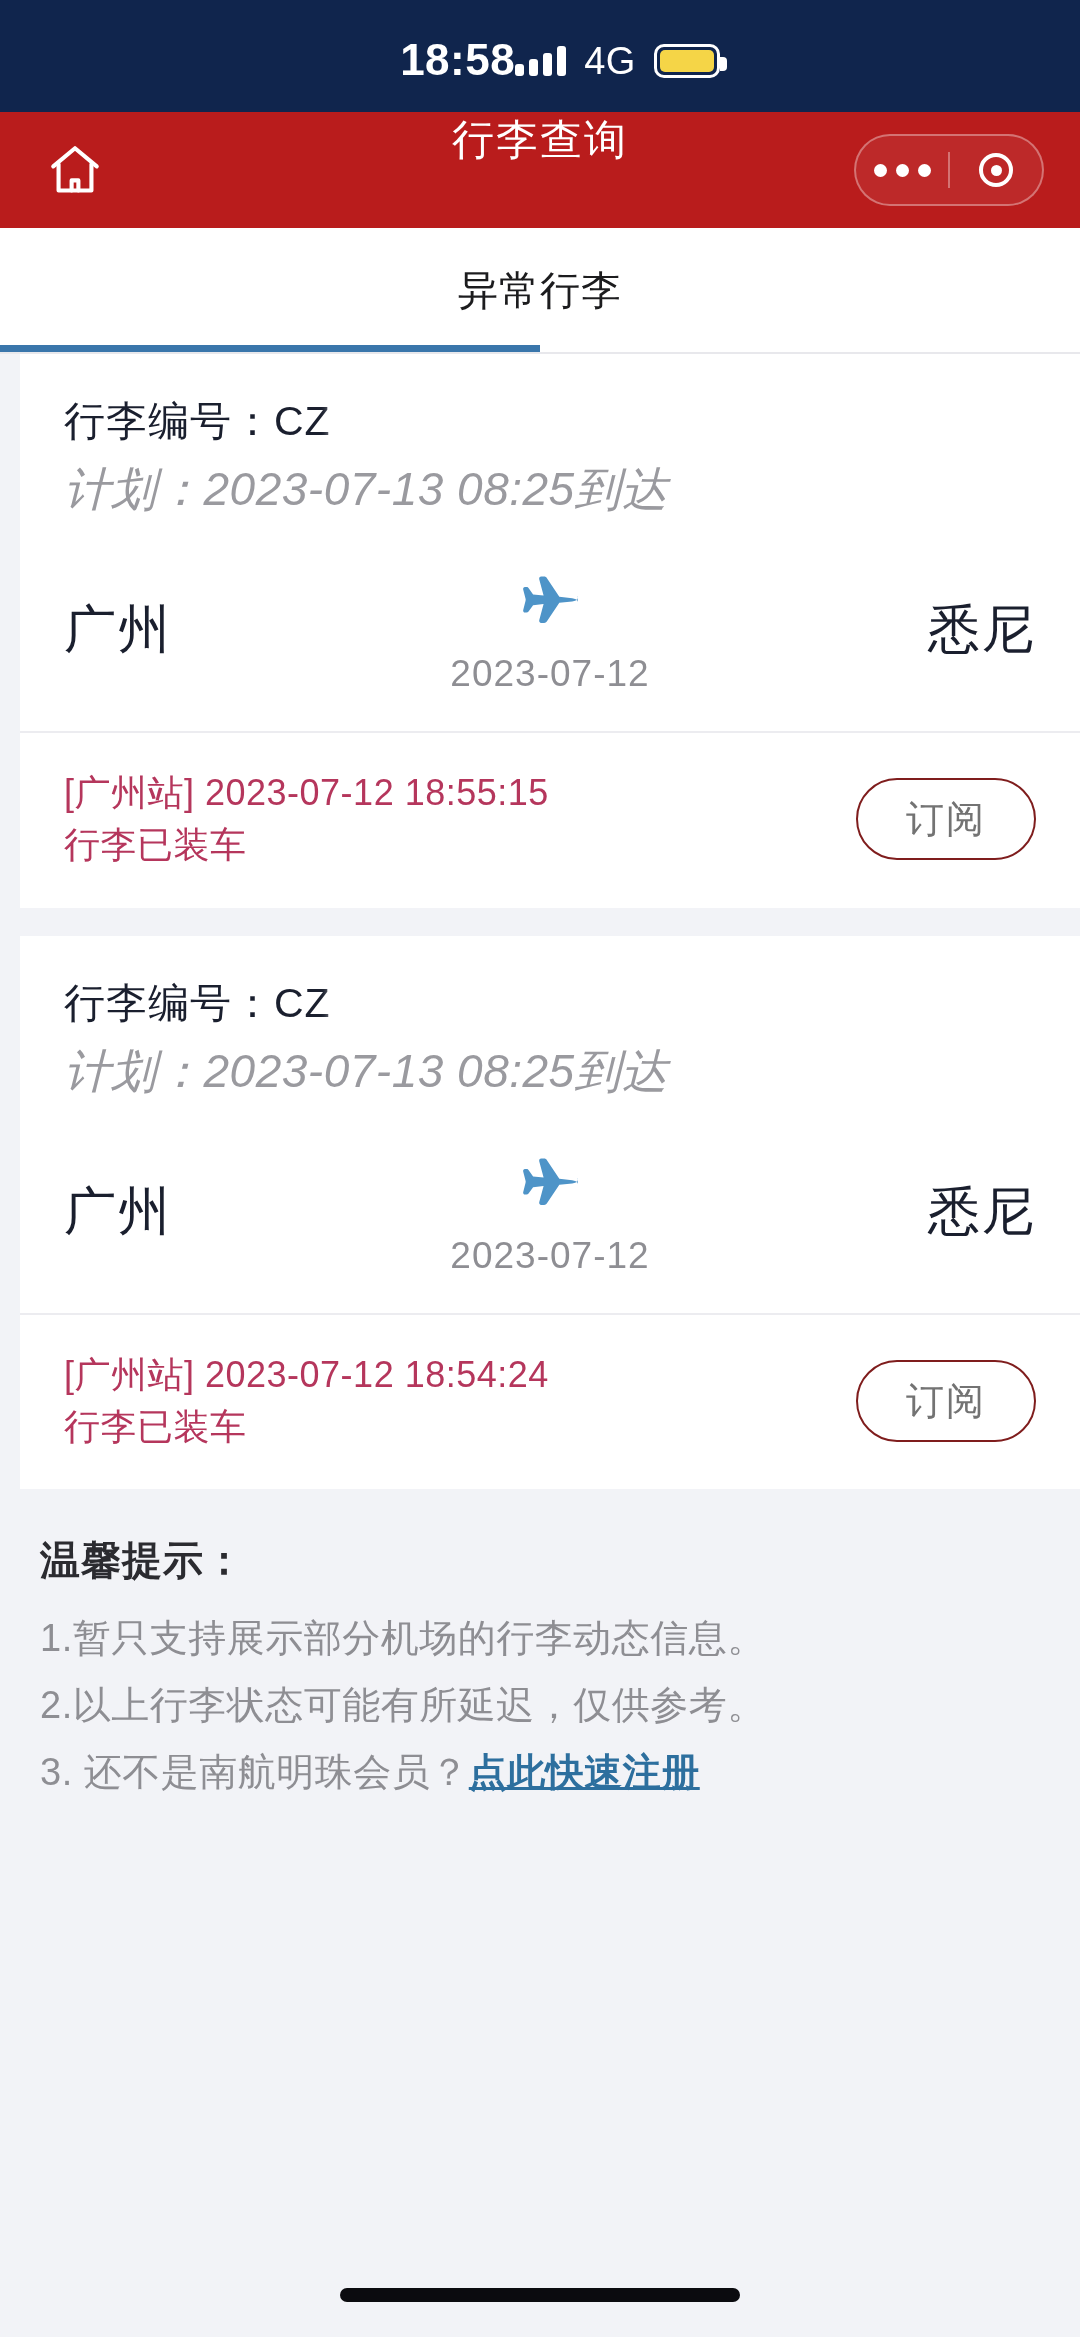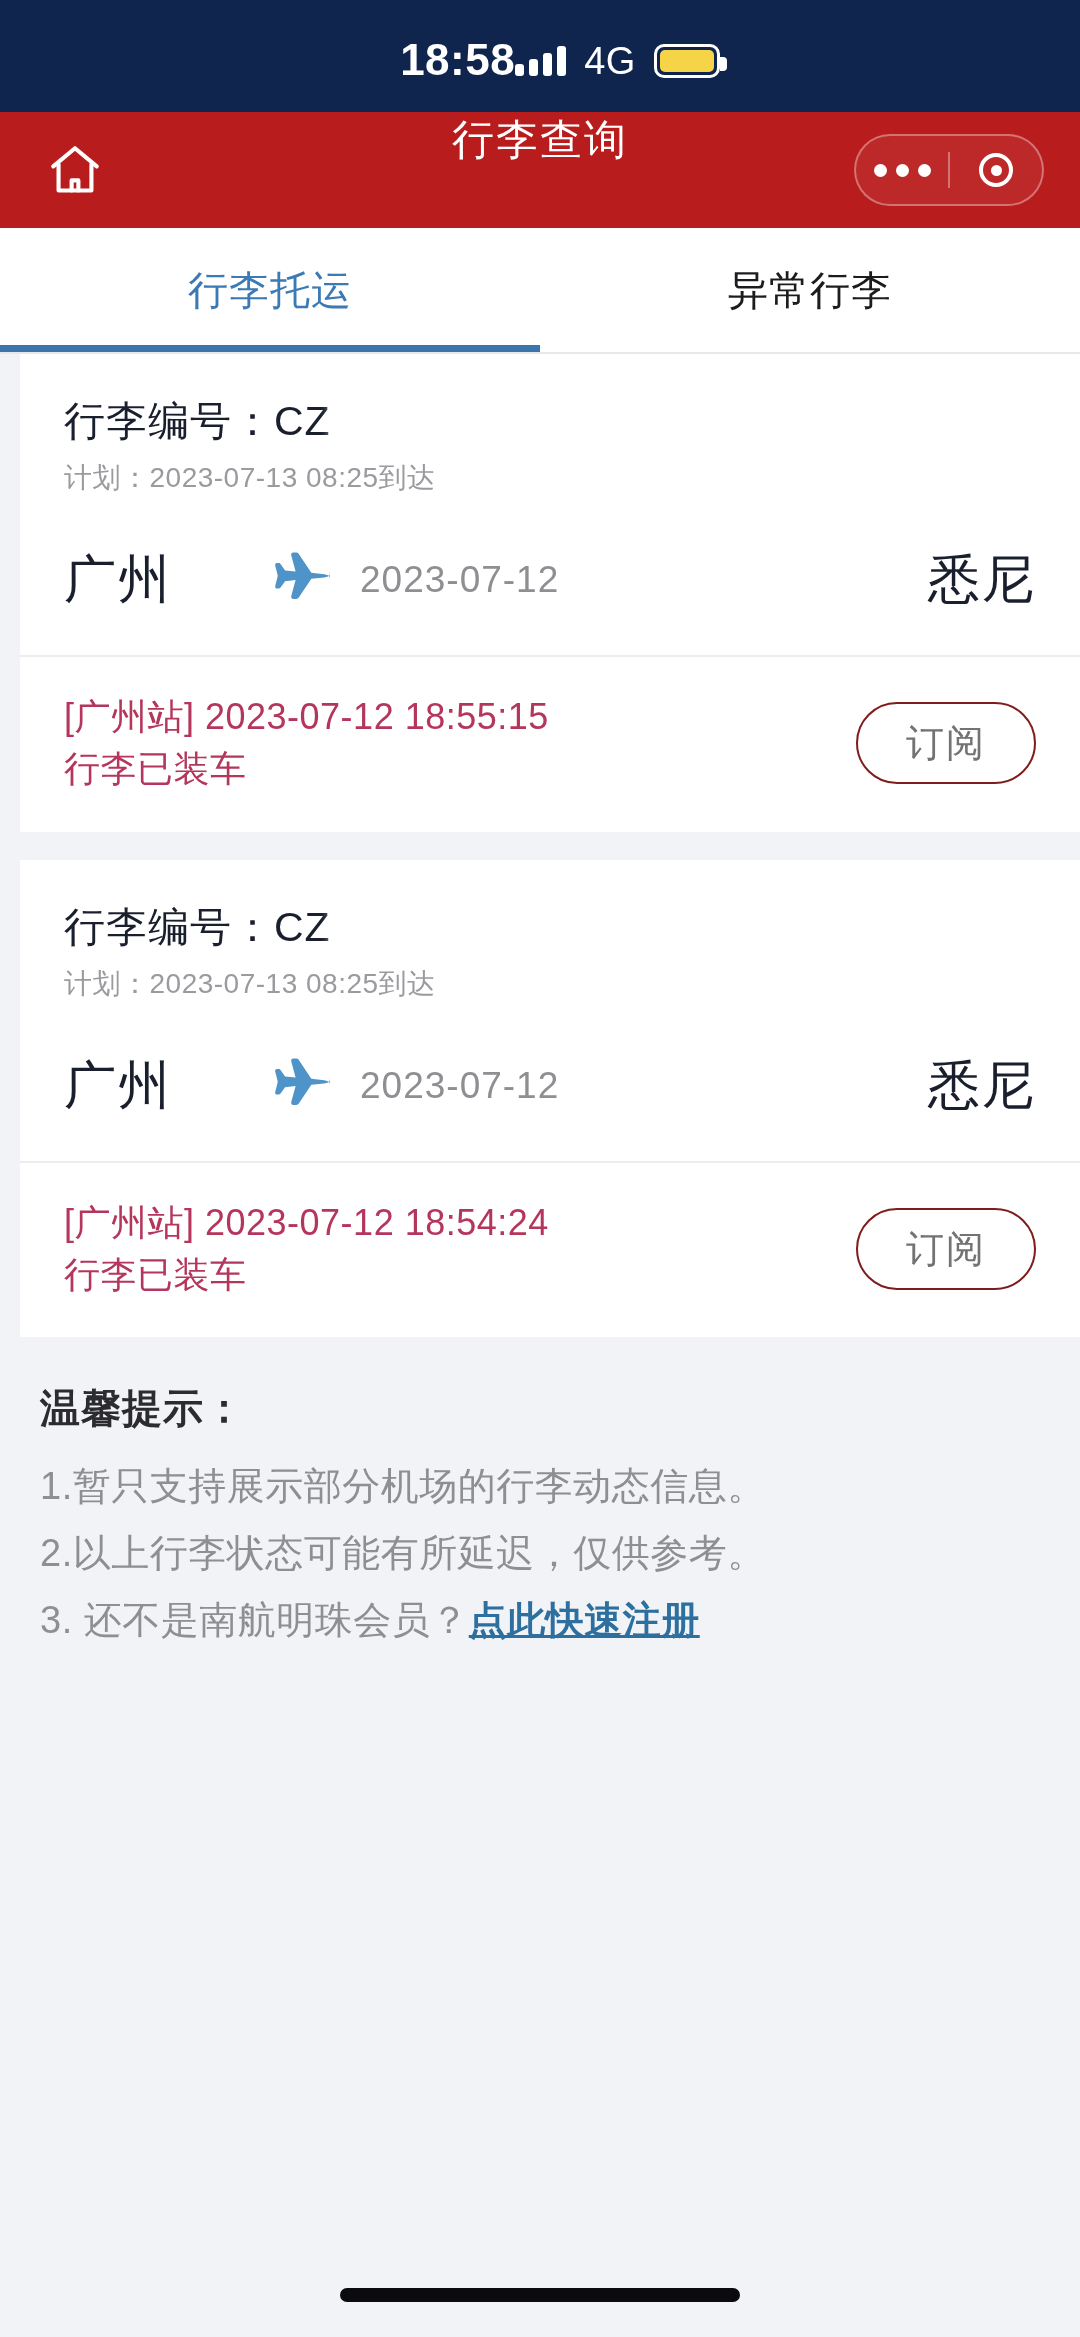--- a/index.html
+++ b/index.html
@@ -61,26 +61,26 @@
   .tab-underline{ position:absolute; left:0; bottom:0; width:540px; height:7px; background:#3a76ab;}
 
   
   .scroll{ background:#f2f3f7; }
   .gap{ height:28px; background:#f2f3f7;}
   .card{ background:#fff;margin-left:20px; }
   .card-top{ padding:42px 44px 30px;}
   .bag-no{ font-size:41px; color:#1a1f2e; letter-spacing:1px; line-height:1.25; }
   .bag-no .redact{ display:inline-block; color:transparent; background:#fff;
                    filter:blur(5px); -webkit-filter:blur(5px); }
-  .plan{ margin-top:12px; font-size:28px; color:#9a9a9f; letter-spacing:0.5px;}
+  .plan{ margin-top:12px; font-size:46px; color:#9a9a9f; letter-spacing:0.5px;font-style:italic;}
 
   .route{ display:flex; align-items:center; padding:14px 44px 36px; }
   .city{ font-size:52px; color:#1a1f2e; letter-spacing:2px; min-width:190px;}
   .city.to{ text-align:right;font-family:Liberation Serif, serif;}
-  .mid{ flex:1; display:flex; align-items:center; gap:10px;}
+  .mid{ flex:1; display:flex; flex-direction:column; align-items:center; gap:10px;}
   .plane{ width:96px; height:78px; display:flex; align-items:center; justify-content:center;}
   .fdate{ font-size:37px; color:#8e8e93; letter-spacing:1px;}
 
   .card-sep{ height:2px; background:#ececf0; margin:0 0 0 0;}
 
   .status-row{ display:flex; align-items:center; justify-content:space-between;
                padding:34px 44px 36px;}
   .st-left{ color:#b5365c; }
   .st-line1{ font-size:36px; letter-spacing:0.5px; line-height:1.45;}
   .st-line2{ font-size:36px; letter-spacing:0.5px; line-height:1.45;}
@@ -139,21 +139,20 @@
       <div class="divider"></div>
       <div class="c-right">
         <span class="target">
             <b></b>
           </span>
       </div>
     </div>
   </div>
 
   <div class="tabs">
-    <div class="tab active">行李托运</div>
     <div class="tab">异常行李</div>
     <div class="tab-underline"></div>
   </div>
 
   <div class="scroll">
 
     <div class="card">
       <div class="card-top">
         <div class="bag-no">
           <span>行李编号：</span><span>CZ</span><span class="redact">0000000</span>

